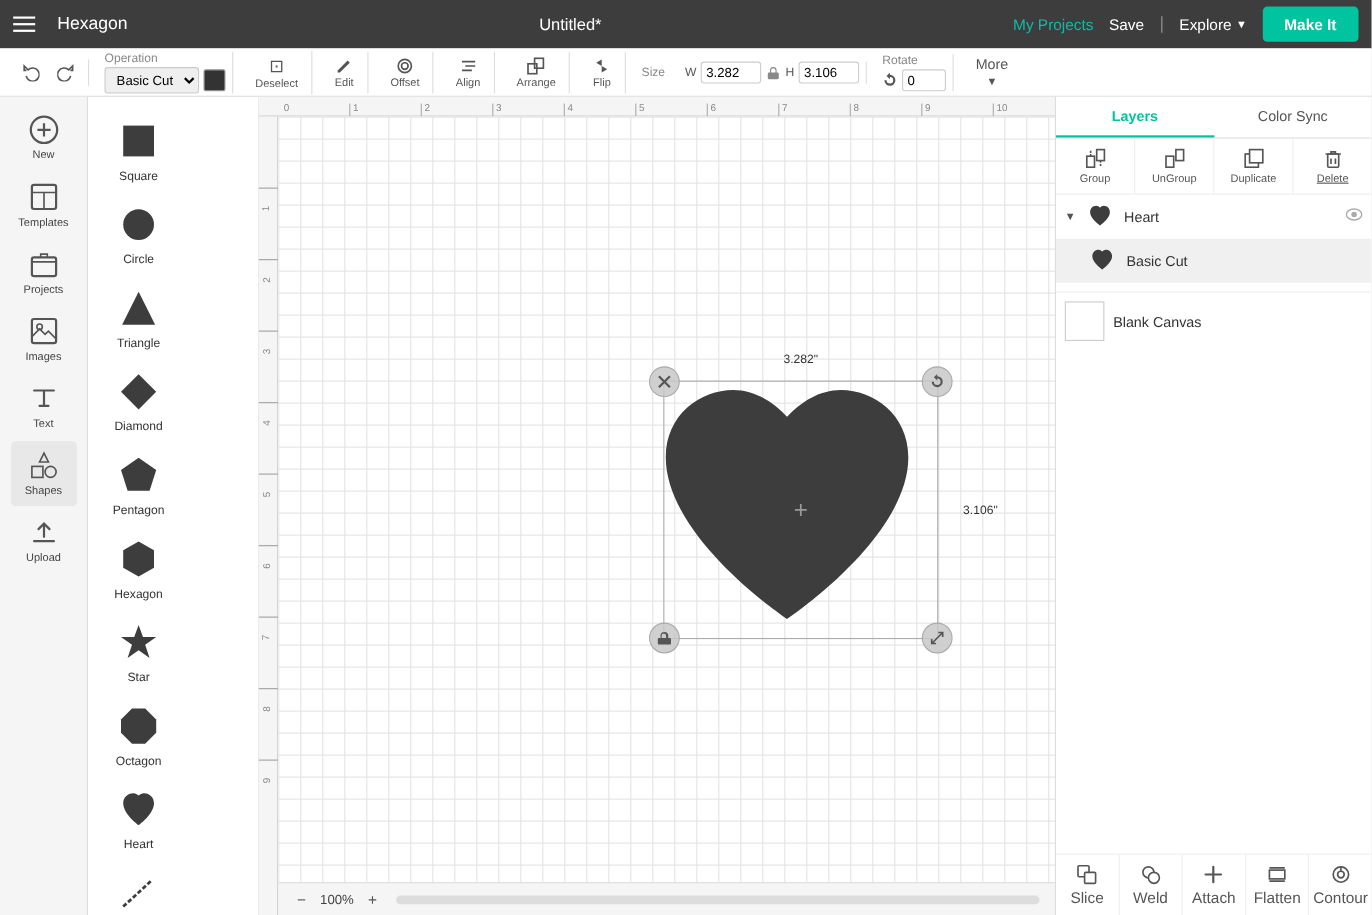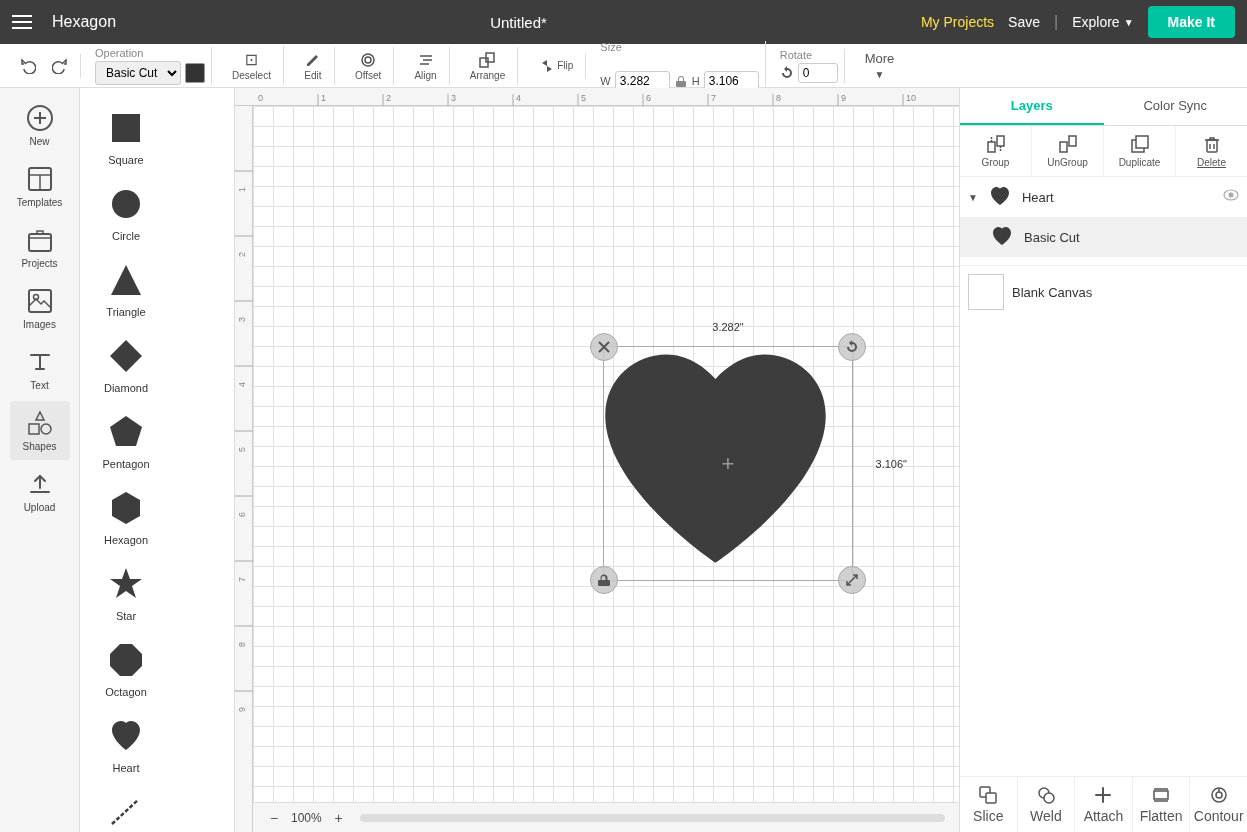--- a/index.html
+++ b/index.html
@@ -115,21 +115,21 @@
 
 <div id="topbar">
   <div style="display:flex;flex-direction:column;gap:4px;cursor:pointer;">
     <span style="width:20px;height:2px;background:white;display:block;"></span>
     <span style="width:20px;height:2px;background:white;display:block;"></span>
     <span style="width:20px;height:2px;background:white;display:block;"></span>
   </div>
   <span style="font-size:16px;font-weight:500;color:white;margin-left:4px;">Hexagon</span>
   <span style="flex:1;text-align:center;font-size:15px;color:white;">Untitled*</span>
   <div style="display:flex;align-items:center;gap:14px;">
-    <span style="color:#fde047;font-size:14px;cursor:pointer;">My Projects</span>
+    <span style="color:#14b8a6;font-size:14px;cursor:pointer;">My Projects</span>
     <span style="color:white;font-size:14px;cursor:pointer;">Save</span>
     <span style="color:#888;">|</span>
     <div style="display:flex;align-items:center;gap:4px;color:white;font-size:14px;cursor:pointer;">
       <span>Explore</span>
       <span style="font-size:10px;">▼</span>
     </div>
     <button style="background:#00c4a0;color:white;border:none;padding:8px 20px;border-radius:4px;font-size:14px;font-weight:600;cursor:pointer;">Make It</button>
   </div>
 </div>
 
@@ -201,30 +201,30 @@
     <button class="toolbar-btn" style="display:flex;flex-direction:column;align-items:center;gap:1px;">
       <svg width="18" height="18" viewBox="0 0 18 18">
           <rect x="2" y="7" width="8" height="9" fill="none" stroke="#555" stroke-width="1.5"></rect>
           <rect x="8" y="2" width="8" height="9" fill="none" stroke="#555" stroke-width="1.5"></rect>
         </svg>
       <span style="font-size:10px;color:#555;">Arrange</span>
     </button>
   </div>
 
   <div class="toolbar-section">
-    <button class="toolbar-btn" style="display:flex;align-items:center;gap:1px;">
+    <button class="toolbar-btn" style="display:flex;flex-direction:column;align-items:center;gap:1px;">
       <svg width="18" height="18" viewBox="0 0 18 18">
           <path d="M9 3v12M4 6l5-3v6L4 6zm10 6l-5 3V9l5 3z" fill="#555"></path>
         </svg>
       <span style="font-size:10px;color:#555;">Flip</span>
     </button>
   </div>
 
   <div class="toolbar-section">
-    <div style="display:flex;flex-direction:column;gap:18px;">
+    <div style="display:flex;flex-direction:row;gap:18px;align-items:center;">
       <span class="toolbar-label">Size</span>
       <div style="display:flex;align-items:center;gap:4px;">
         <span style="font-size:11px;color:#555;">W</span>
         <input class="toolbar-input" type="text" value="3.282" style="">
         <svg width="14" height="14" viewBox="0 0 14 14">
             <path d="M4 7V5a3 3 0 0 1 6 0v2h1a1 1 0 0 1 1 1v4a1 1 0 0 1-1 1H3a1 1 0 0 1-1-1V8a1 1 0 0 1 1-1h1zm5 0V5a2 2 0 0 0-4 0v2h4z" fill="#888"></path>
           </svg>
         <span style="font-size:11px;color:#555;">H</span>
         <input class="toolbar-input" type="text" value="3.106" style="">
       </div>

